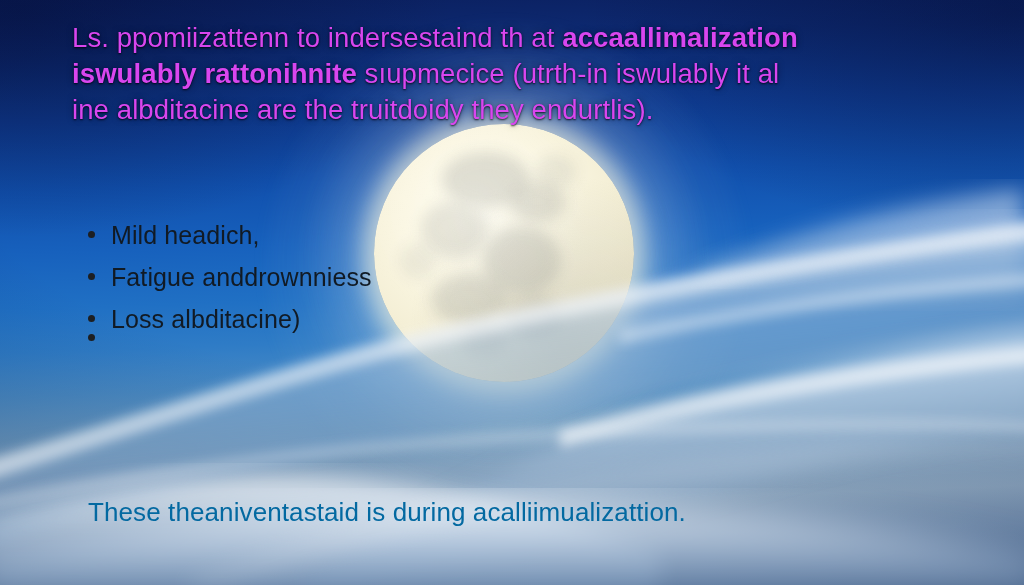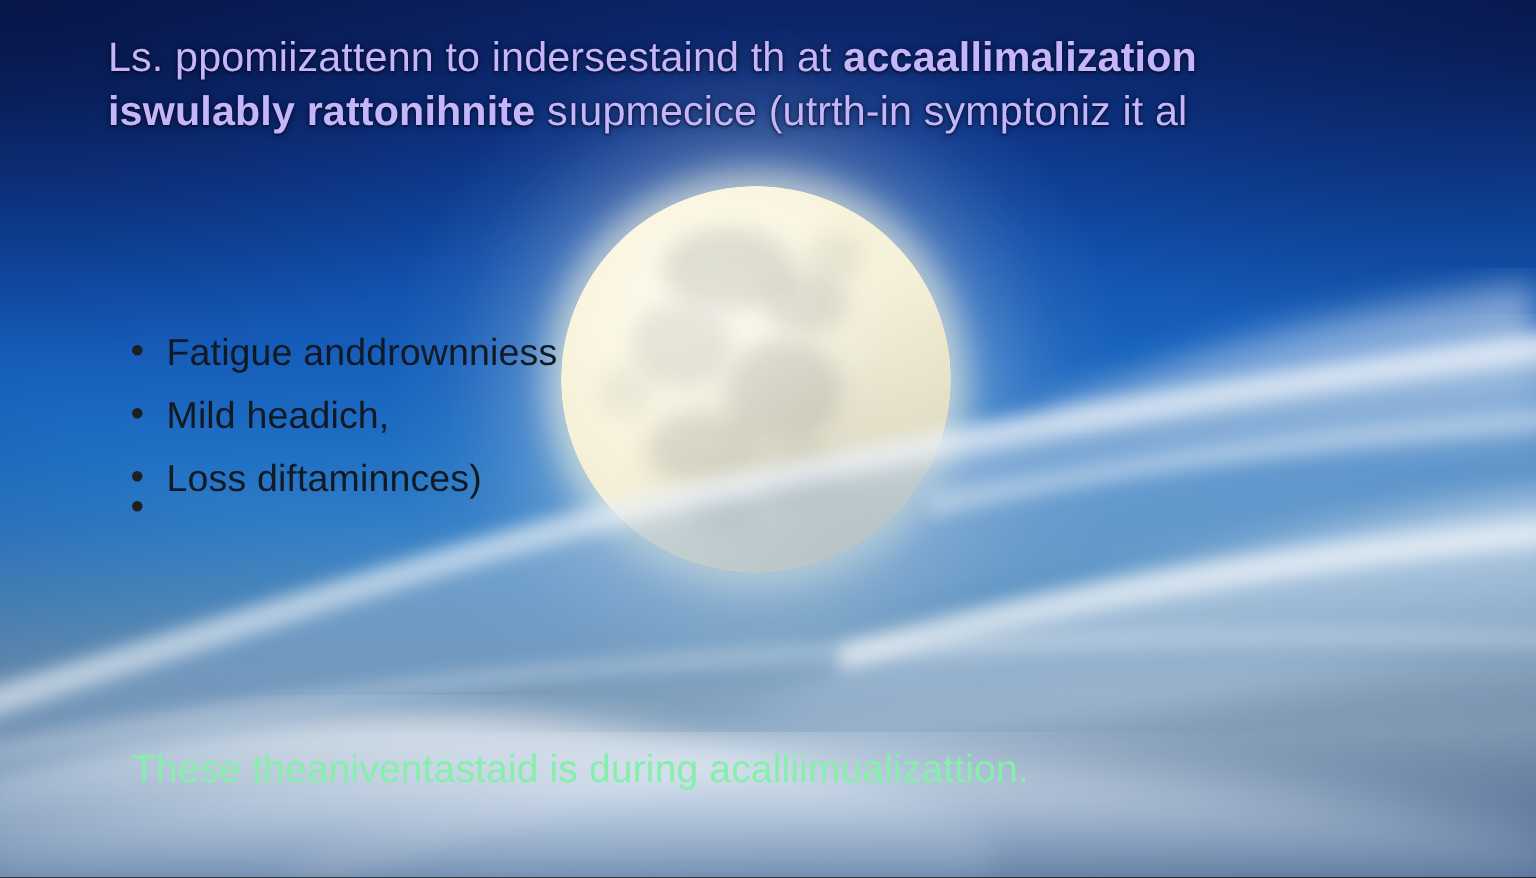--- a/index.html
+++ b/index.html
@@ -81,21 +81,21 @@
   
   .dunes{position:absolute;inset:0;z-index:3;pointer-events:none;}
   .dunes svg{position:absolute;inset:0;width:1024px;height:585px;}
 
   
   .content{position:absolute;inset:0;z-index:6;}
 
   .title{
     position:absolute;left:72px;top:20px;width:920px;
     font-size:27.5px;line-height:36px;
-    color:#c4b5fd;
+    color:#d946ef;
     letter-spacing:.1px;
     text-shadow:0 1px 2px rgba(0,0,0,.75), 0 0 6px rgba(0,10,40,.55);
   }
   .title b{font-weight:700;}
   .title .tline{display:block;white-space:nowrap;}
 
   .bullets{position:absolute;left:88px;top:214px;width:880px;}
   .bullet{
     display:flex;align-items:baseline;
     height:42px;
@@ -105,21 +105,21 @@
   }
   .bullet .dot{
     flex:0 0 auto;width:7px;height:7px;border-radius:50%;
     background:#1d1f22;margin-right:16px;position:relative;top:-6px;
   }
   .bullet .btxt{flex:0 1 auto;white-space:nowrap;}
 
   .closing{
     position:absolute;left:88px;top:494px;width:900px;
     font-size:26px;line-height:36px;
-    color:#86efac;
+    color:#0369a1;
     letter-spacing:.1px;
     white-space:nowrap;
   }
 </style>
 </head>
 <body>
 
 <div id="slide">
 
   <div class="sky"></div>
@@ -208,35 +208,36 @@
       <path d="M620,330 C760,300 900,282 1044,272 L1044,286 C900,296 760,314 620,344 Z" fill="#ffffff" opacity="0.40" filter="url(#soft)"></path>
 
       <path d="M700,268 C820,240 930,224 1044,216 L1044,232 C930,240 820,256 700,282 Z" fill="#ffffff" opacity="0.28" filter="url(#softer)"></path>
     </svg>
   </div>
 
   <div class="content">
 
     <div class="title">
       <span class="tline"><span>Ls. ppomiizattenn to indersestaind th at </span><b>accaallimalization</b></span>
-      <span class="tline"><b>iswulably rattonihnite</b><span> sıupmecice (utrth-in symptoniz it al</span></span>
+      <span class="tline"><b>iswulably rattonihnite</b><span> sıupmecice (utrth-in iswulably it al</span></span>
+      <span class="tline">ine albditacine are the truitdoidy they endurtlis).</span>
     </div>
 
     <div class="bullets">
       <div class="bullet">
         <span class="dot"></span>
+        <span class="btxt">Mild headich,</span>
+      </div>
+      <div class="bullet">
+        <span class="dot"></span>
         <span class="btxt">Fatigue anddrownniess</span>
       </div>
       <div class="bullet">
         <span class="dot"></span>
-        <span class="btxt">Mild headich,</span>
-      </div>
-      <div class="bullet">
-        <span class="dot"></span>
-        <span class="btxt">Loss diftaminnces)</span>
+        <span class="btxt">Loss albditacine)</span>
       </div>
       <div class="bullet">
         <span class="dot"></span>
       </div>
     </div>
 
     <div class="closing">These theaniventastaid is during acalliimualizattion.</div>
 
   </div>
 </div>

